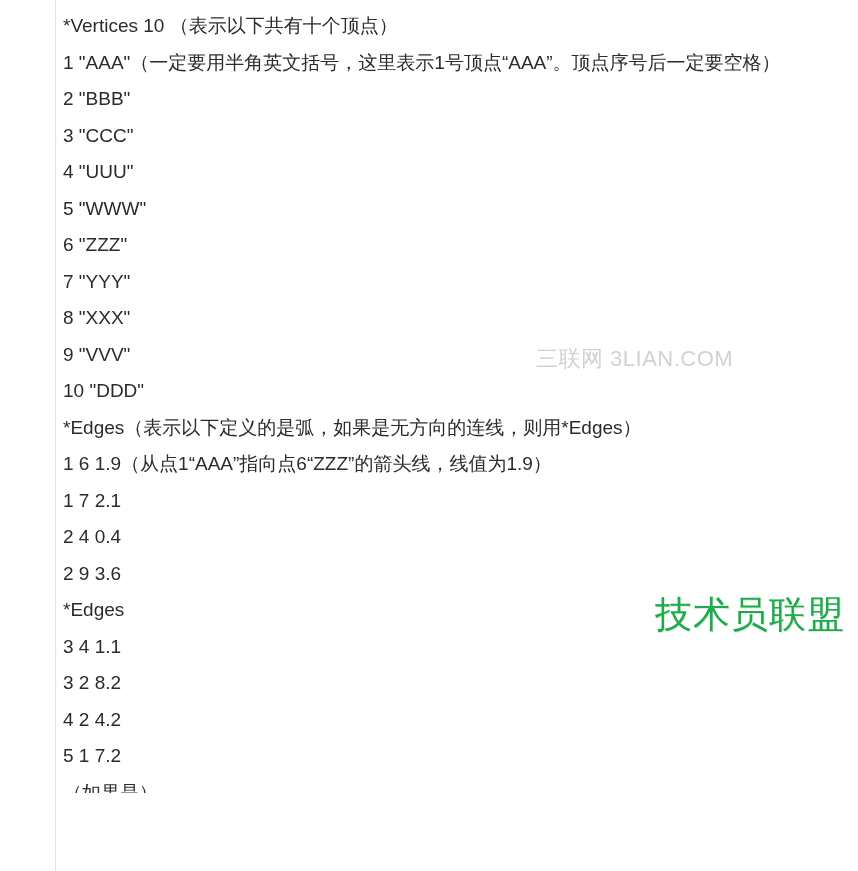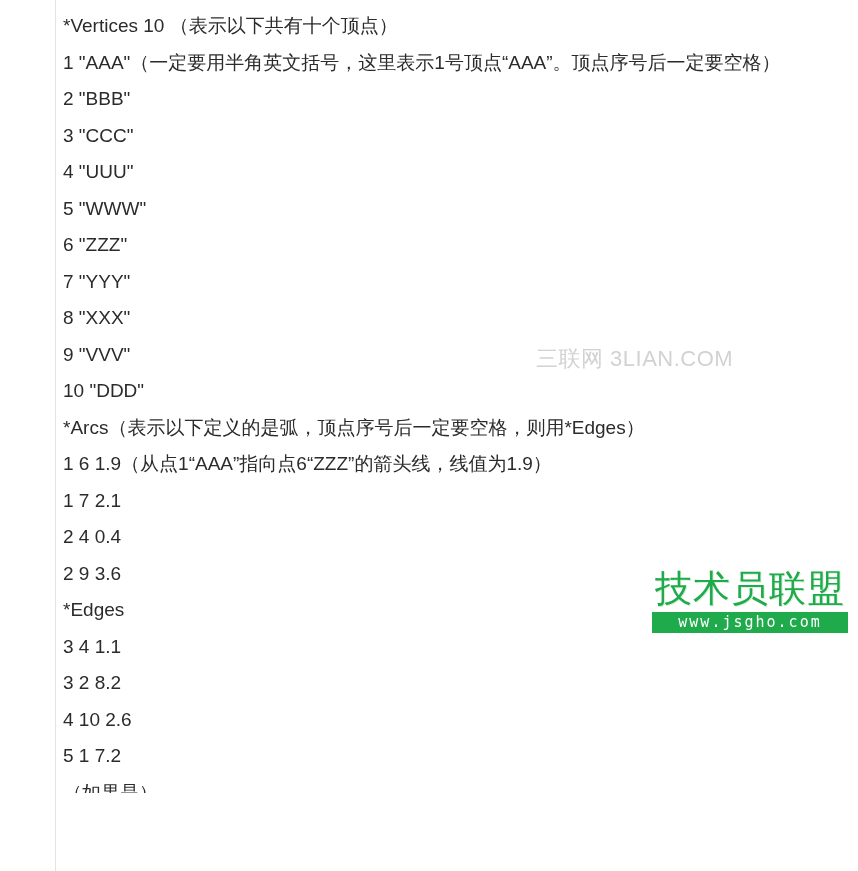--- a/index.html
+++ b/index.html
@@ -102,33 +102,32 @@
     <div class="line">1 "AAA"（一定要用半角英文括号，这里表示1号顶点“AAA”。顶点序号后一定要空格）</div>
     <div class="line">2 "BBB"</div>
     <div class="line">3 "CCC"</div>
     <div class="line">4 "UUU"</div>
     <div class="line">5 "WWW"</div>
     <div class="line">6 "ZZZ"</div>
     <div class="line">7 "YYY"</div>
     <div class="line">8 "XXX"</div>
     <div class="line">9 "VVV"</div>
     <div class="line">10 "DDD"</div>
-    <div class="line">*Arcs（表示以下定义的是弧，顶点序号后一定要空格，则用*Edges）</div>
+    <div class="line">*Edges（表示以下定义的是弧，如果是无方向的连线，则用*Edges）</div>
     <div class="line">1 6 1.9（从点1“AAA”指向点6“ZZZ”的箭头线，线值为1.9）</div>
     <div class="line">1 7 2.1</div>
     <div class="line">2 4 0.4</div>
     <div class="line">2 9 3.6</div>
     <div class="line">*Edges</div>
     <div class="line">3 4 1.1</div>
     <div class="line">3 2 8.2</div>
-    <div class="line">4 10 2.6</div>
+    <div class="line">4 2 4.2</div>
     <div class="line">5 1 7.2</div>
     <div class="line clipped">（如果是）</div>
   </div>
 
   <div class="watermark-center">三联网 3LIAN.COM</div>
 
   <div class="logo">
     <div class="logo-main">技术员联盟</div>
-    <div class="logo-sub">www.jsgho.com</div>
   </div>
 
 </div>
 
 </body></html>

